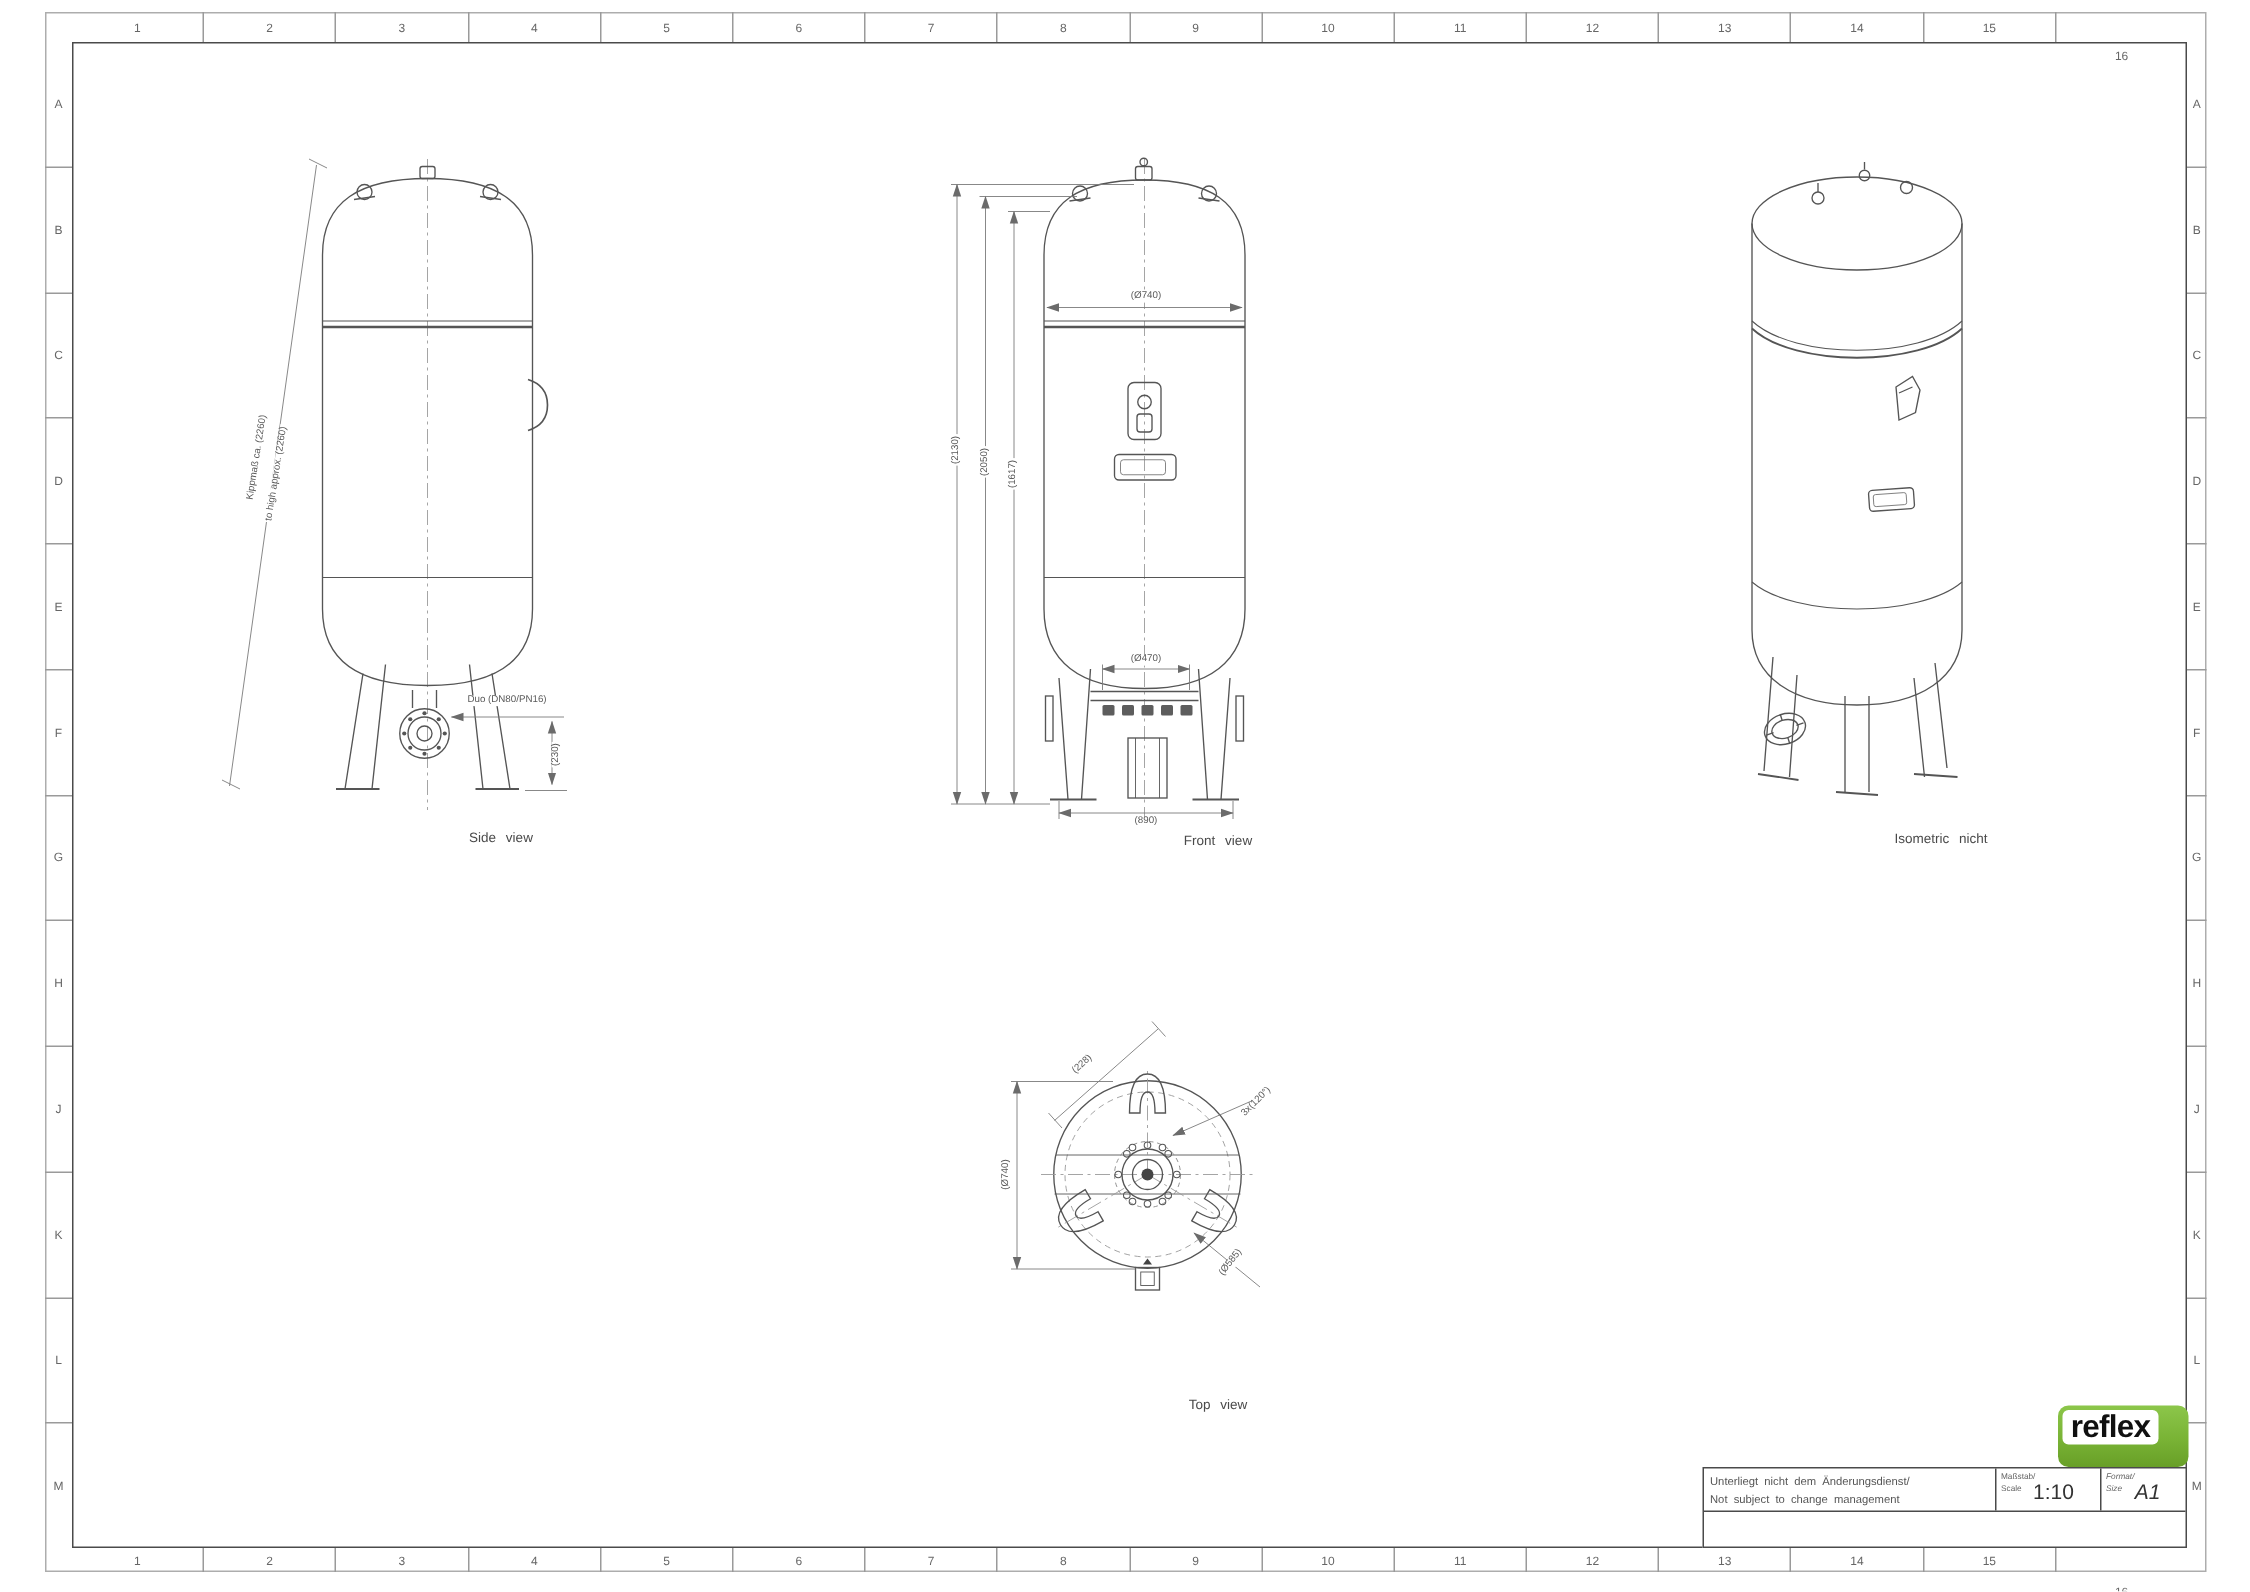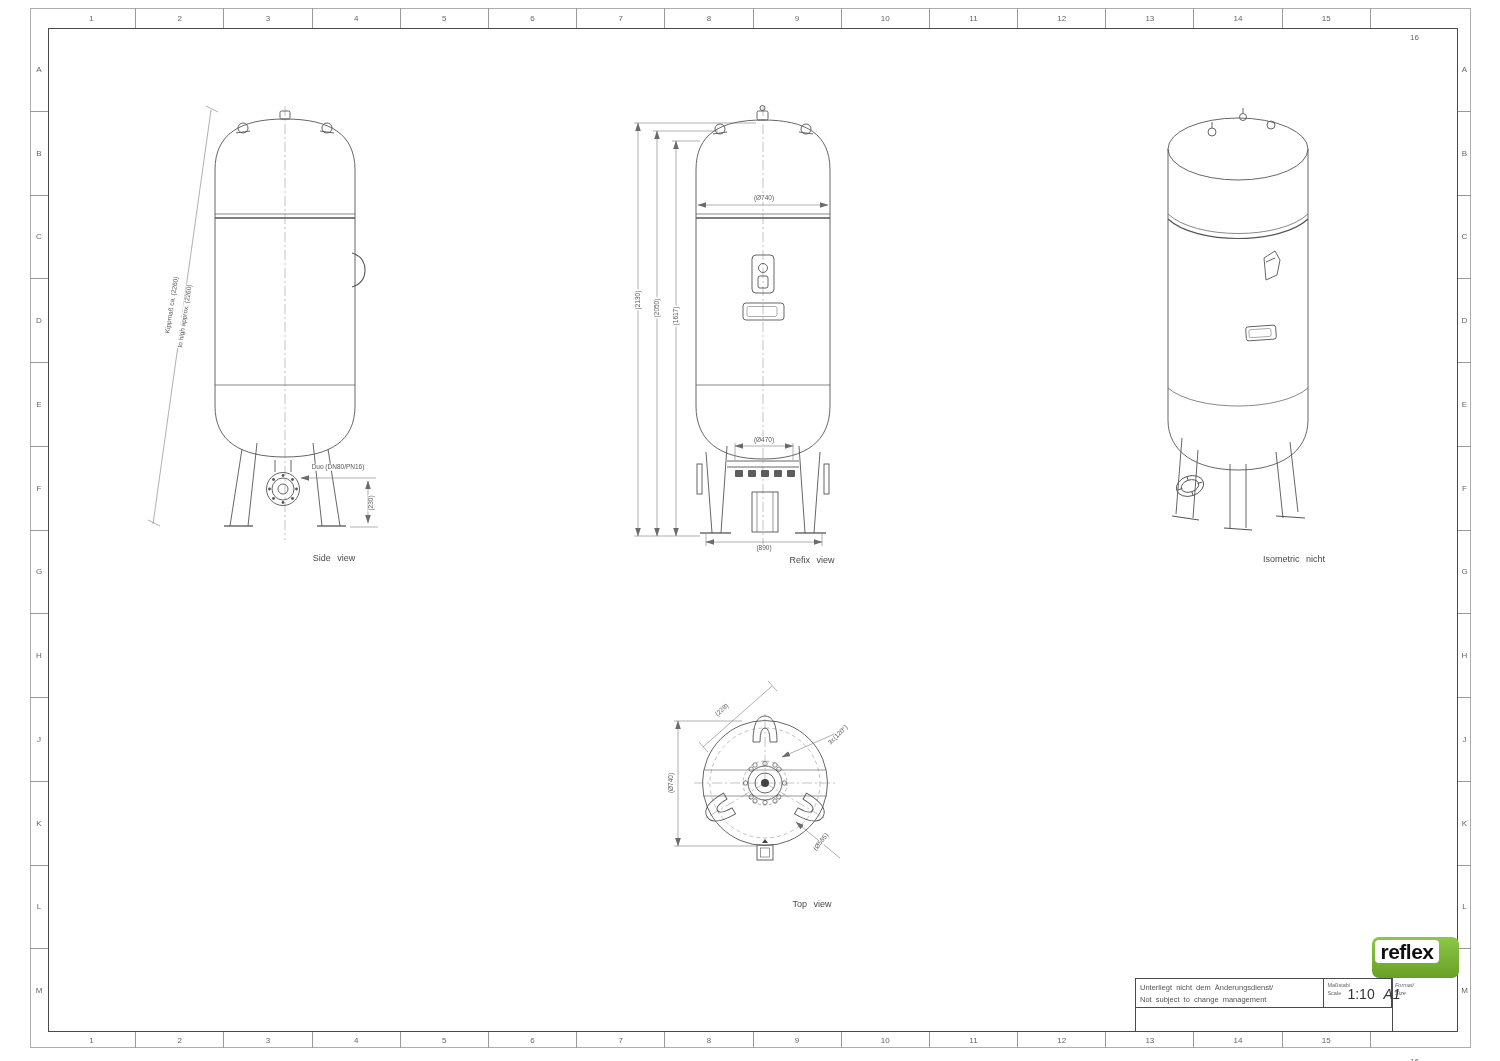--- a/index.html
+++ b/index.html
@@ -28,21 +28,21 @@
   .lbl{position:absolute;font-size:9px;color:#4a4a4a;text-align:center;
        white-space:nowrap;word-spacing:4px;transform:translate(-50%,-50%);margin-left:47px;}
   .dimlbl{position:absolute;font-size:6.5px;color:#5a5a5a;white-space:nowrap;
           transform:translate(-50%,-50%);background:#fff;padding:0 1px;line-height:1;}
   .r90{transform:translate(-50%,-50%) rotate(-90deg);}
   .r81{transform:translate(-50%,-50%) rotate(-81deg);}
   .r45{transform:translate(-50%,-50%) rotate(-45deg);}
   .r42{transform:translate(-50%,-50%) rotate(-42deg);}
   .r52{transform:translate(-50%,-50%) rotate(-52deg);}
   
-  .title-block{position:absolute;left:1135px;top:978px;width:258px;height:54px;
+  .title-block{position:absolute;left:1135px;top:978px;width:323px;height:54px;
                border:1px solid #4a4a4a;box-sizing:border-box;background:#fff;
                display:flex;flex-direction:column;}
   .tb-row1{display:flex;height:29px;border-bottom:1px solid #4a4a4a;box-sizing:border-box;}
   .tb-row2{display:flex;flex:1;}
   .tb-note{width:195px;border-right:1px solid #4a4a4a;box-sizing:border-box;
            padding:3px 4px 0 4px;font-size:7.5px;line-height:1.55;color:#555;word-spacing:2px;}
   .tb-scale,.tb-format{position:relative;border-right:1px solid #4a4a4a;box-sizing:border-box;}
   .tb-scale{width:70px;}
   .tb-format{flex:1;border-right:none;font-style:italic;}
   .tb-minilabel{position:absolute;left:3px;top:2px;font-size:5.5px;line-height:1.5;color:#666;}
@@ -348,23 +348,23 @@
         <line x1="703" y1="747" x2="772" y2="686"></line>
         <line x1="699" y1="742" x2="708" y2="752"></line>
         <line x1="768" y1="681" x2="777" y2="691"></line>
         <line x1="782" y1="757" x2="848" y2="728" marker-start="url(#ah)"></line>
         <line x1="796" y1="822" x2="840" y2="858" marker-start="url(#ah)"></line>
       </g>
     </g>
   </svg>
 
   <span class="lbl" style="left:287px;top:558px;">Side view</span>
-  <span class="lbl" style="left:765px;top:560px;">Refix view</span>
+  <span class="lbl" style="left:765px;top:560px;">Front view</span>
   <span class="lbl" style="left:1247px;top:559px;">Isometric nicht</span>
-  <span class="lbl" style="left:765px;top:904px;">Top view</span>
+  <span class="lbl" style="left:765px;top:936px;">Top view</span>
 
   <span class="dimlbl" style="left:764px;top:198px;">(Ø740)</span>
   <span class="dimlbl r90" style="left:638px;top:300px;">(2130)</span>
   <span class="dimlbl r90" style="left:657px;top:308px;">(2050)</span>
   <span class="dimlbl r90" style="left:676px;top:316px;">(1617)</span>
   <span class="dimlbl" style="left:764px;top:440px;">(Ø470)</span>
   <span class="dimlbl" style="left:764px;top:548px;">(890)</span>
 
   <span class="dimlbl r81" style="left:172px;top:305px;">Kippmaß ca. (2260)</span>
   <span class="dimlbl r81" style="left:185px;top:316px;">to high approx. (2260)</span>

